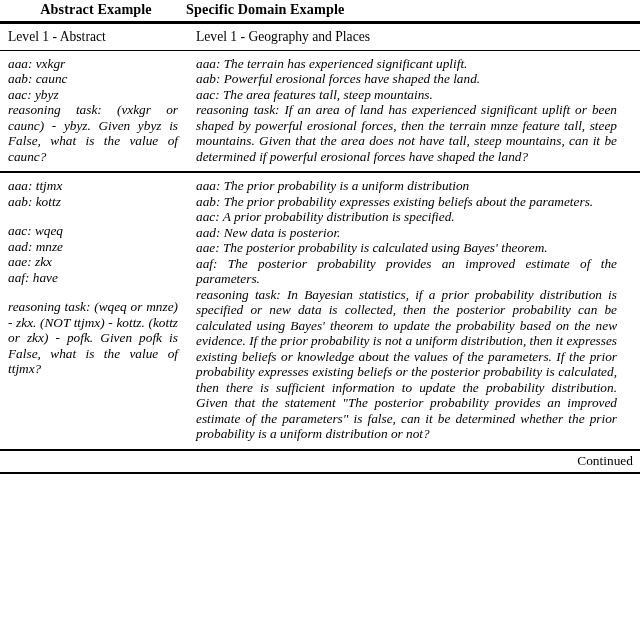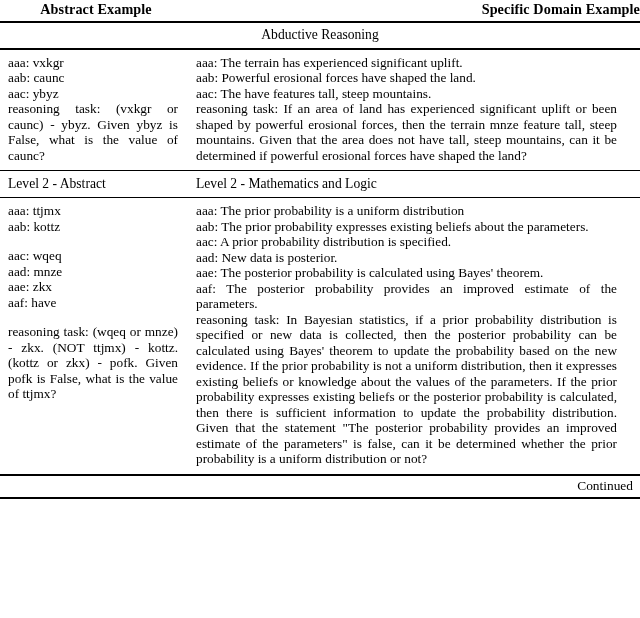--- a/index.html
+++ b/index.html
@@ -51,21 +51,21 @@
 
   
   .hdr-cell {
     font-weight: bold;
     font-size: 14.2px;
     text-align: center;
     padding: 1px 0 3px 0;
     letter-spacing: 0.1px;
   }
   .hdr-left { text-align: center; padding-left: 6px; }
-  .hdr-right { text-align: right; margin-top: 28px; }
+  .hdr-right { text-align: left; margin-top: 28px; }
 
   .section-title {
     text-align: center;
     font-size: 13.6px;
     padding: 4px 0 5px 0;
   }
 
   .level-head {
     font-size: 13.6px;
     padding: 5px 0 5px 8px;
@@ -78,20 +78,21 @@
     padding: 5px 8px 7px 8px;
     text-align: justify;
     text-justify: inter-word;
     hyphens: none;
   }
   .body-cell.left  { padding-right: 8px; }
   .body-cell.right { padding-left: 10px; padding-right: 23px; }
 
   .body-cell p {
     margin: 0;
+    font-style: italic;
   }
   .body-cell p.gap {
     margin-top: 14px;
   }
   .body-cell p.nowrapline {
     text-align: left;
   }
 
   .continued-row td {
     font-size: 13.4px;
@@ -113,59 +114,56 @@
     <tr>
       <th class="hdr-cell hdr-left">Abstract Example</th>
       <th class="hdr-cell hdr-right">Specific Domain Example</th>
     </tr>
     <tr class="sep">
       <td colspan="2">
             <div class="rule-double"></div>
           </td>
     </tr>
 
-    <tr>
-      <td colspan="2" class="section-title">Abductive Reasoning</td>
-    </tr>
-    <tr class="sep">
-      <td colspan="2">
-            <div class="rule-thin"></div>
-          </td>
-    </tr>
-
+    <tr class="sep">
+      <td colspan="2">
+            <div class="rule-thin"></div>
+          </td>
+    </tr>
+
+    <tr>
+      <td class="level-head">Level 1 - Abstract</td>
+      <td class="level-head right">Level 1 - Geography and Places</td>
+    </tr>
     <tr class="sep">
       <td colspan="2">
             <div class="rule-thin"></div>
           </td>
     </tr>
 
     <tr>
       <td class="body-cell left">
         <p class="nowrapline">aaa: vxkgr</p>
         <p class="nowrapline">aab: caunc</p>
         <p class="nowrapline">aac: ybyz</p>
         <p>reasoning task: (vxkgr or caunc) - ybyz. Given ybyz is False, what is the value of caunc?</p>
       </td>
       <td class="body-cell right">
         <p class="nowrapline">aaa: The terrain has experienced significant uplift.</p>
         <p class="nowrapline">aab: Powerful erosional forces have shaped the land.</p>
-        <p class="nowrapline">aac: The have features tall, steep mountains.</p>
+        <p class="nowrapline">aac: The area features tall, steep mountains.</p>
         <p>reasoning task: If an area of land has experienced significant uplift or been shaped by powerful erosional forces, then the terrain mnze feature tall, steep mountains. Given that the area does not have tall, steep mountains, can it be determined if powerful erosional forces have shaped the land?</p>
       </td>
     </tr>
     <tr class="sep">
       <td colspan="2">
             <div class="rule-thin"></div>
           </td>
     </tr>
 
-    <tr>
-      <td class="level-head">Level 2 - Abstract</td>
-      <td class="level-head right">Level 2 - Mathematics and Logic</td>
-    </tr>
     <tr class="sep">
       <td colspan="2">
             <div class="rule-thin"></div>
           </td>
     </tr>
 
     <tr>
       <td class="body-cell left">
         <p class="nowrapline">aaa: ttjmx</p>
         <p class="nowrapline">aab: kottz</p>

